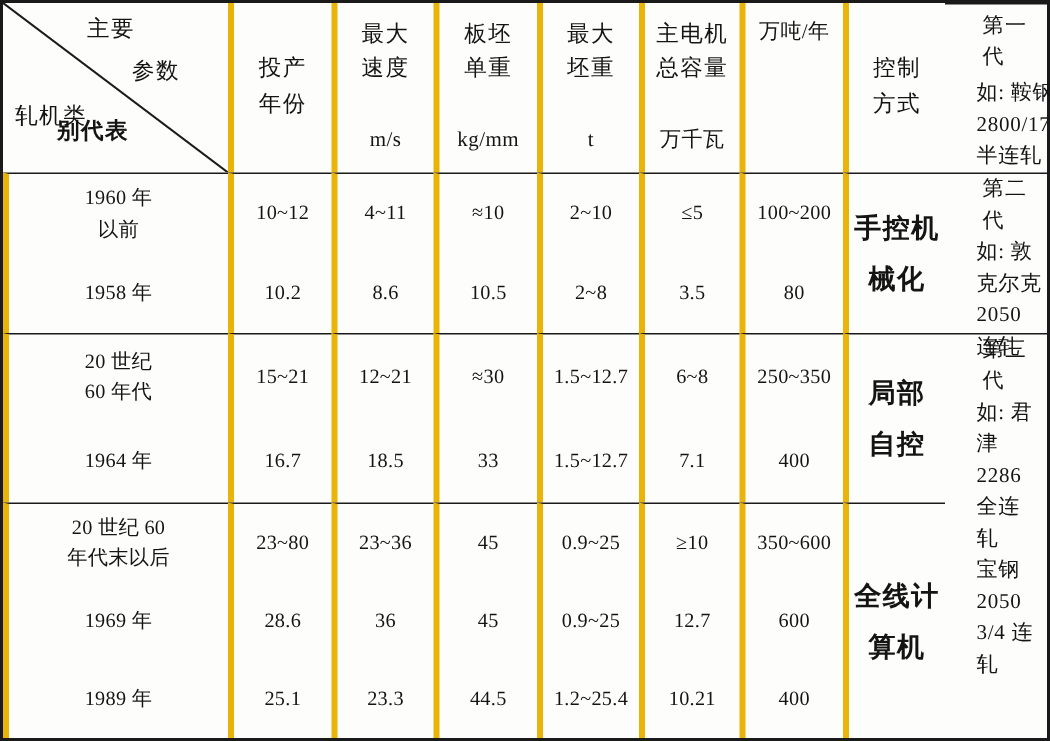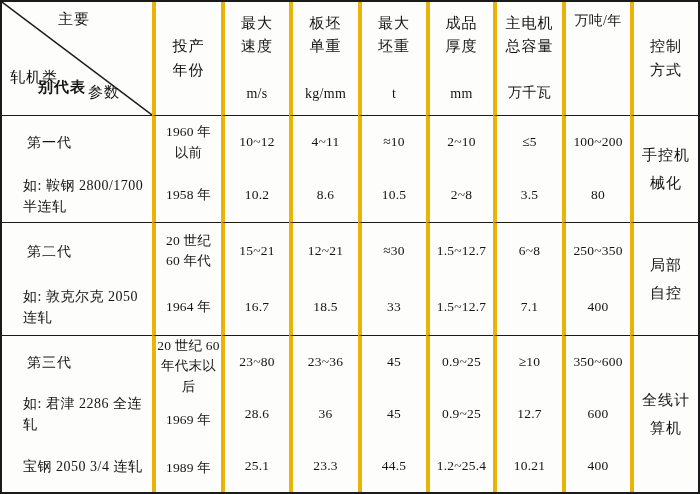--- a/index.html
+++ b/index.html
@@ -23,32 +23,32 @@
         padding:10px 2px 13px 2px;text-align:center;}
   .head.mid{justify-content:center;padding:2px;text-align:right;}
   .hname{white-space:pre-line;font-size:15px;line-height:1.55;letter-spacing:1px;}
   .hunit{font-size:14px;letter-spacing:0.3px;}
   
   .corner{overflow:hidden;}
   .diag{position:absolute;left:0;top:0;width:100%;height:100%;}
   .diag line{stroke:#1a1a1a;stroke-width:1.4;}
   .corner span{position:absolute;font-size:15px;letter-spacing:1px;white-space:nowrap;}
   .ct1{left:56px;top:8px;}
-  .ct2{left:86px;top:36px;margin-top:45px;}
+  .ct2{left:86px;top:36px;}
   .ct3{left:8px;top:66px;}
   .ct4{left:36px;top:76px;font-weight:bold;}
   
   .gcell{display:flex;flex-direction:column;}
   .sub{flex:1;display:flex;align-items:center;white-space:pre-line;line-height:1.5;}
   .namecell .sub{justify-content:flex-start;font-size:14px;}
   .genlab{padding-left:25px;letter-spacing:1px;}
   .exlab{padding-left:21px;letter-spacing:0.5px;}
   .midcell .sub{justify-content:center;text-align:center;font-size:13.5px;letter-spacing:0.2px;}
   .ctl{display:flex;align-items:center;justify-content:center;text-align:center;
-       white-space:pre-line;font-size:15px;line-height:1.9;letter-spacing:1px;}
+       white-space:pre-line;font-size:18px;line-height:1.9;letter-spacing:1px;font-weight:bold;}
 </style>
 </head>
 <body>
 
 <div class="page">
   <div class="tbl">
 
     <div class="cell corner r0 c0">
       <svg class="diag" viewBox="0 0 150 113" preserveAspectRatio="none">
         <line x1="0" y1="0" x2="150" y2="113"></line>
@@ -72,25 +72,20 @@
       <div class="hname">板坯
 单重</div>
       <div class="hunit">kg/mm</div>
     </div>
     <div class="cell head r0">
       <div class="hname">最大
 坯重</div>
       <div class="hunit">t</div>
     </div>
     <div class="cell head r0">
-      <div class="hname">成品
-厚度</div>
-      <div class="hunit">mm</div>
-    </div>
-    <div class="cell head r0">
       <div class="hname">主电机
 总容量</div>
       <div class="hunit">万千瓦</div>
     </div>
     <div class="cell head r0">
       <div class="hunit">万吨/年</div>
     </div>
     <div class="cell head mid r0">
       <div class="hname">控制
 方式</div>

